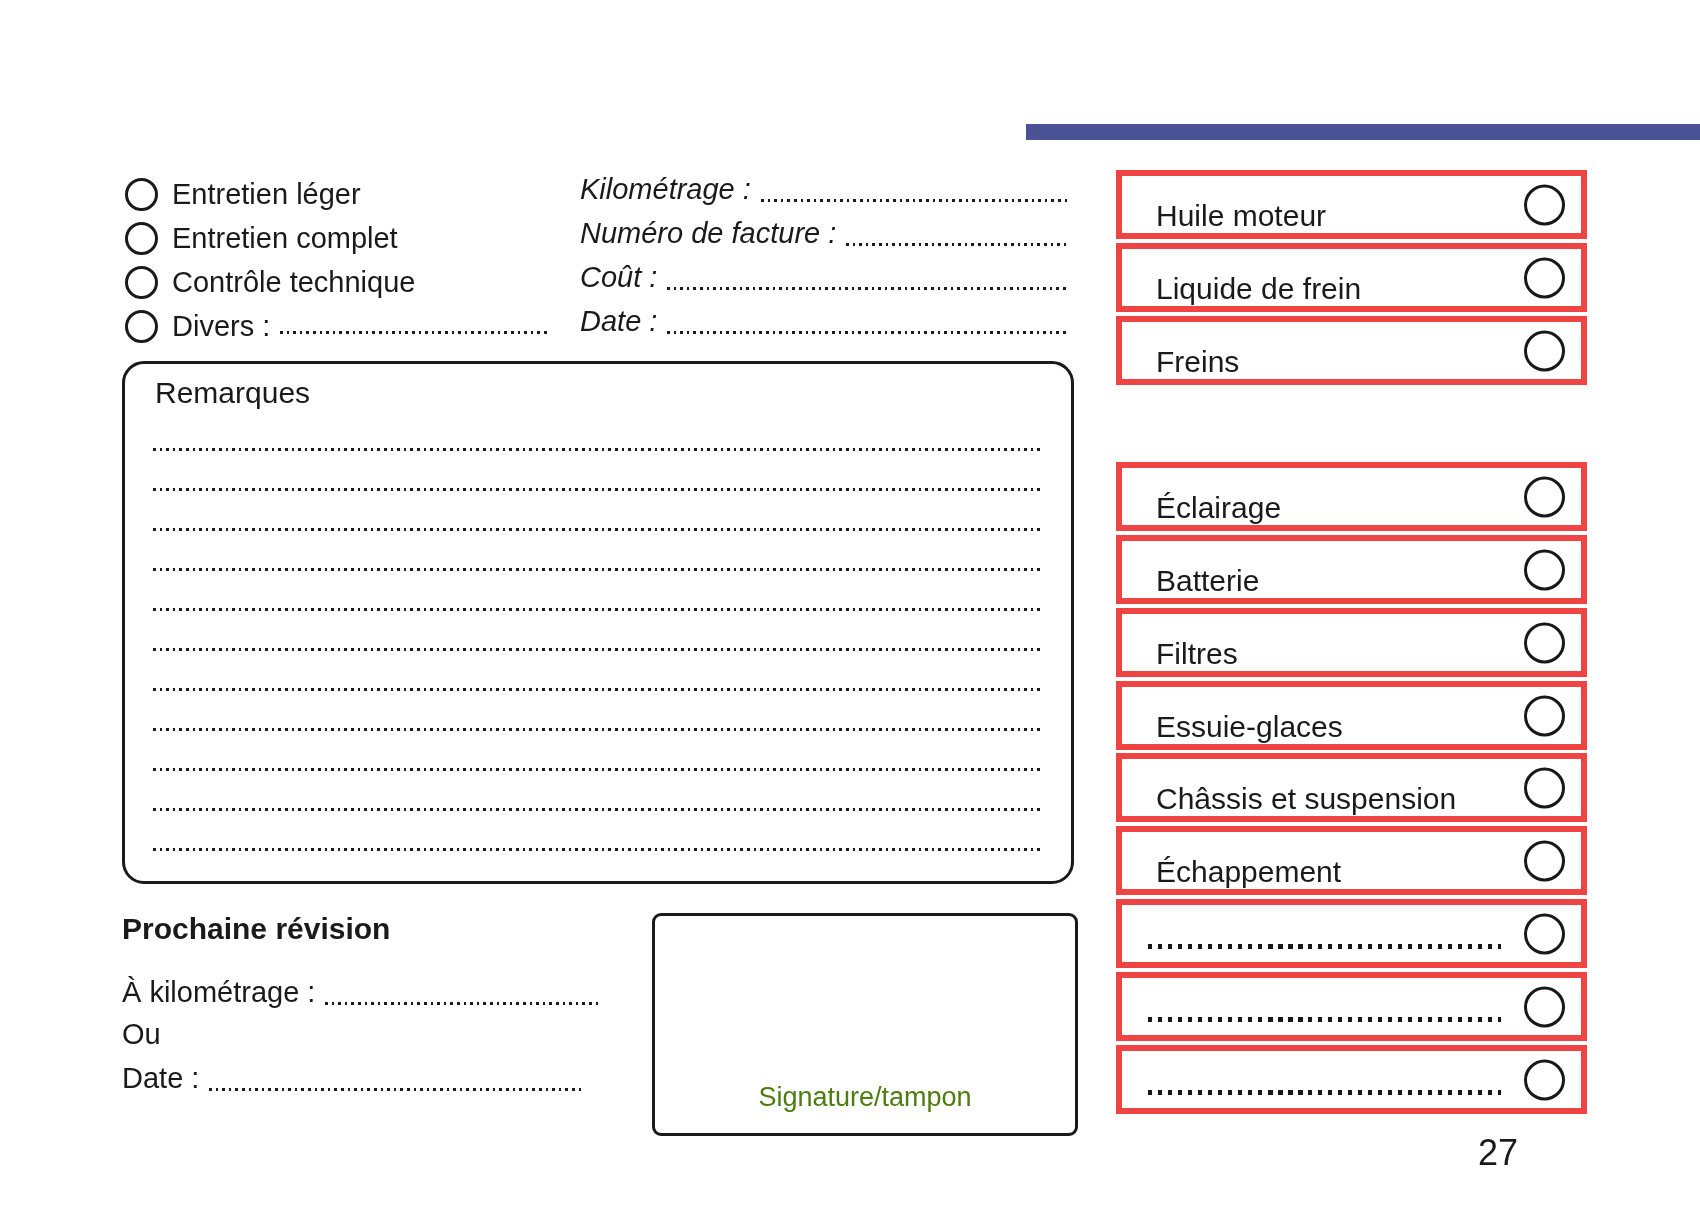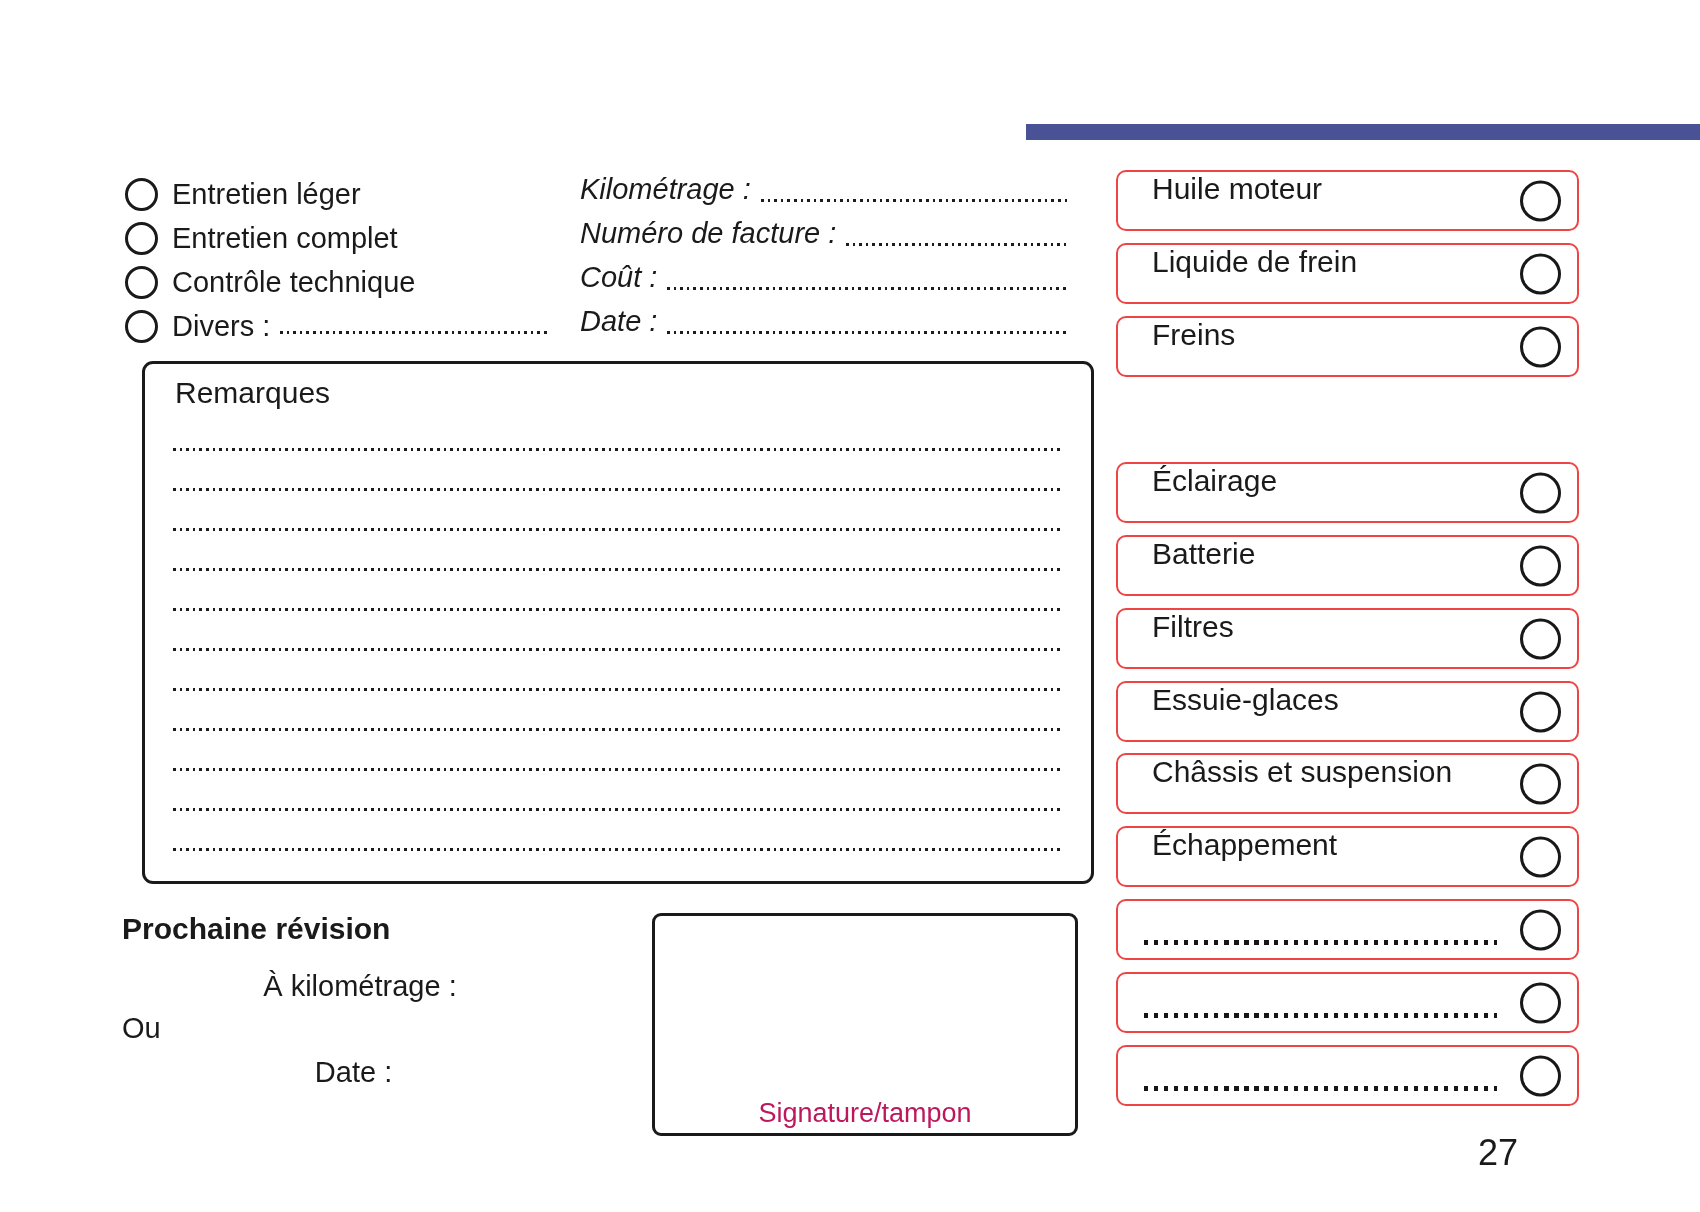--- a/index.html
+++ b/index.html
@@ -17,37 +17,37 @@
 
   
   .radio-row{position:absolute;left:125px;display:flex;align-items:flex-end;height:44px;font-size:29px;}
   .radio{width:27px;height:27px;border:3px solid #1a1a1a;border-radius:50%;margin-right:14px;flex:none;background:#fff;}
 
   
   .field-row{position:absolute;left:580px;width:487px;display:flex;align-items:center;height:44px;font-size:29px;font-style:italic;}
 
   
   .remarks-box{position:absolute;left:122px;top:361px;width:946px;height:517px;
-    border:3px solid #1a1a1a;border-radius:11px;background:#fff;margin-left:20px;}
+    border:3px solid #1a1a1a;border-radius:22px;background:#fff;}
   .remarks-title{position:absolute;left:30px;top:12px;font-size:30px;}
   .dot-line{position:absolute;left:28px;right:28px;height:3px;
     background:repeating-linear-gradient(to right,#1c1c1c 0 2.6px,transparent 2.6px 6.6px);}
 
   
   .next-title{position:absolute;left:122px;top:912px;font-size:30px;font-weight:bold;text-align:center;}
-  .next-row{position:absolute;left:122px;display:flex;align-items:center;height:44px;font-size:29px;flex-direction:column;}
+  .next-row{position:absolute;left:122px;display:flex;align-items:center;height:44px;font-size:29px;}
 
   
   .sig-box{position:absolute;left:652px;top:913px;width:420px;height:217px;
     border:3px solid #1a1a1a;border-radius:9px;display:flex;align-items:flex-end;justify-content:center;background:#fff;}
-  .sig-label{color:#be185d;font-size:27px;padding-bottom:4px;}
+  .sig-label{color:#4d7c0f;font-size:27px;padding-bottom:20px;}
 
   
-  .check-box{position:absolute;left:1116px;width:459px;height:57px;border:2px solid #ef4444;
-    border-radius:10px;display:flex;align-items:flex-start;background:#fff;}
+  .check-box{position:absolute;left:1116px;width:459px;height:57px;border:6px solid #ef4444;
+    border-radius:0;display:flex;align-items:flex-end;background:#fff;}
   .check-lbl{margin-left:34px;font-size:30px;white-space:nowrap;}
   .check-circle{position:absolute;right:16px;top:50%;transform:translateY(-50%);
     width:35px;height:35px;border:3px solid #181818;border-radius:50%;background:#fff;}
   .entry-leader{position:absolute;left:26px;right:80px;bottom:13px;height:5px;
     background:repeating-linear-gradient(to right,#161616 0 4.5px,transparent 4.5px 10px);}
 
   .page-num{position:absolute;left:1478px;top:1132px;width:100px;text-align:left;font-size:36px;}
 </style>
 </head>
 <body>

